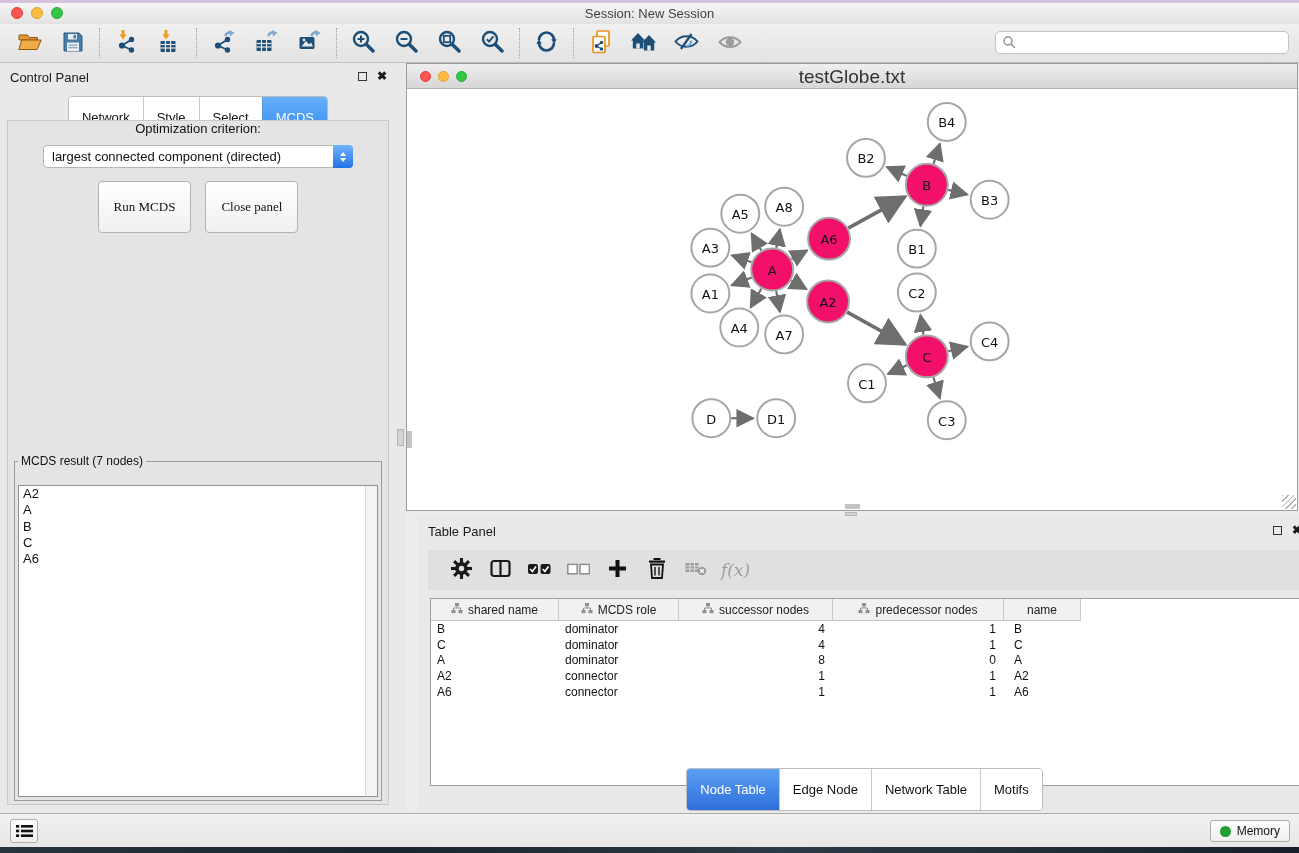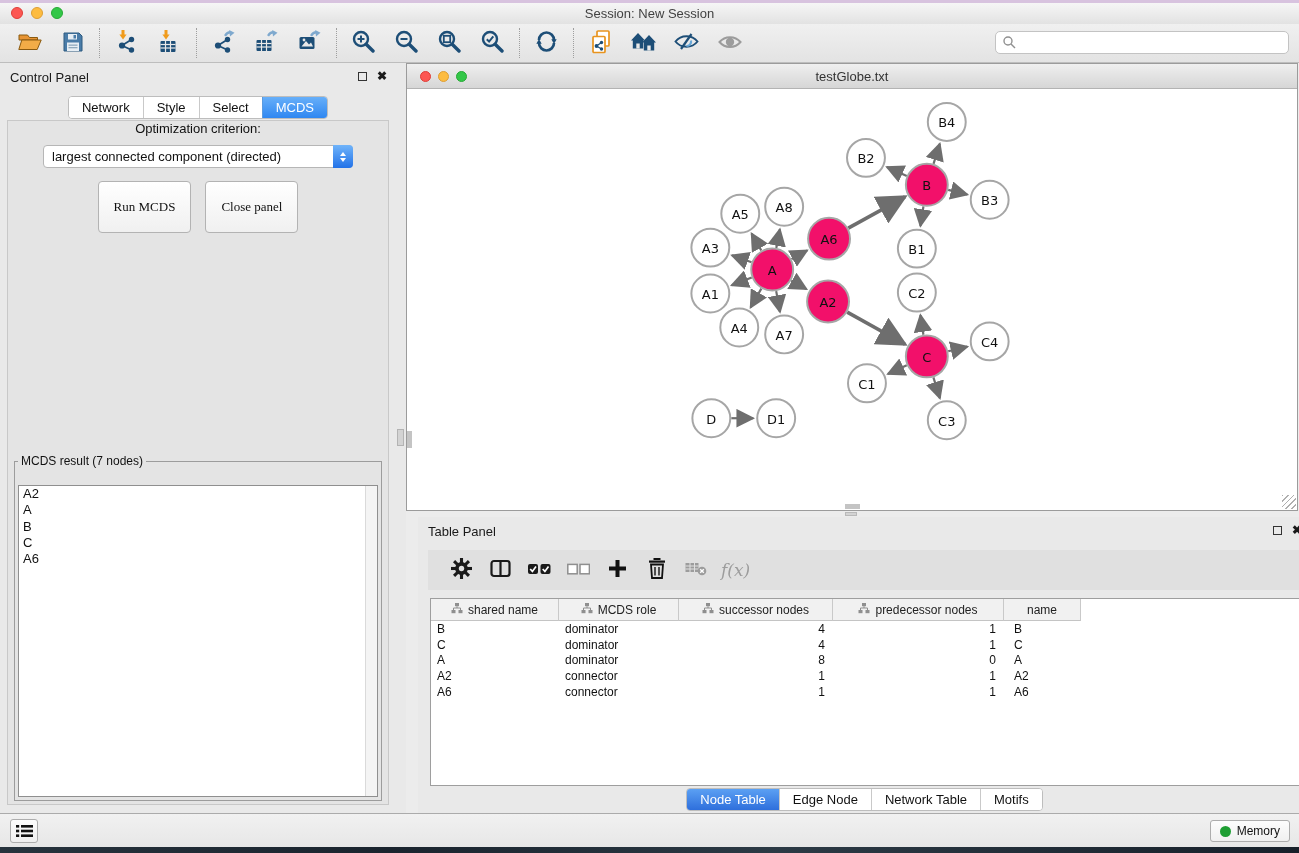--- a/index.html
+++ b/index.html
@@ -34,21 +34,21 @@
   
   .control-panel { position:absolute; left:0; top:63px; width:396px; height:750px; background:#E9E9E9; }
   .panel-header { position:relative; height:28px; }
   .panel-title { position:absolute; left:10px; top:7px; font-size:13px; color:#1A1A1A; }
   .panel-icons { position:absolute; right:9px; top:8px; display:flex; gap:10px; align-items:center; }
   .float-ic { width:9px; height:9px; border:1.5px solid #333; background:transparent; }
   .close-ic { font-size:12px; font-weight:bold; color:#1A1A1A; line-height:10px; }
 
   .cp-tabs { position:absolute; top:33px; left:0; right:0; display:flex; justify-content:center; }
   .seg { display:inline-flex; border:1px solid #BDBDBD; border-radius:4px; overflow:hidden; background:#fff; }
-  .seg-tab { padding:3px 13px; font-size:13px; color:#111; border-left:1px solid #C9C9C9; background:#fff; white-space:nowrap; }
+  .seg-tab { padding:13px 13px; font-size:13px; color:#111; border-left:1px solid #C9C9C9; background:#fff; white-space:nowrap; }
   .seg-tab:first-child { border-left:none; }
   .seg-tab.active { background:linear-gradient(#67AFF9,#2F87F1); color:#fff; border-left-color:#5A9BE0; }
 
   .cp-body { position:absolute; left:7px; right:7px; top:57px; bottom:8px; background:#E4E4E4; border:1px solid #C8C8C8; }
   .opt-label { text-align:center; font-size:13px; color:#111; }
   .dropdown { margin:9px auto 10px; width:310px; height:23px; background:#fff; border:1px solid #B6B6B6; border-radius:4px; display:flex; align-items:center; }
   .dd-text { flex:1; font-size:13px; padding-left:8px; white-space:nowrap; overflow:hidden; color:#111; }
   .dd-stepper { width:20px; height:23px; margin-right:-1px; border-radius:0 4px 4px 0;
     background:linear-gradient(#70B4FA,#2272E8); display:flex; flex-direction:column; align-items:center; justify-content:center; gap:2px; }
   .tri-up { width:0; height:0; border-left:3.5px solid transparent; border-right:3.5px solid transparent; border-bottom:4.5px solid #fff; }
@@ -68,21 +68,21 @@
   .v-divider { position:absolute; left:396px; top:63px; width:10px; height:750px; background:#E9E9E9; }
   .v-handle { position:absolute; top:366px; left:1px; width:7px; height:17px; background:#D3D3D3; border:1px solid #B3B3B3; }
   .h-handle { position:absolute; left:845px; top:512px; width:12px; height:4px; background:#D3D3D3; border:1px solid #B9B9B9; }
 
   
   .net-window { position:absolute; left:406px; top:63px; width:892px; height:448px;
     background:#fff; border:1px solid #9B9B9B; }
   .net-titlebar { position:relative; height:25px; background:linear-gradient(#EFEFEF,#D6D6D6); border-bottom:1px solid #B3B3B3; }
   .net-lights { position:absolute; left:13px; top:7px; display:flex; gap:7px; }
   .net-lights .light { width:11px; height:11px; }
-  .net-title { text-align:center; line-height:25px; font-size:13px; color:#333; }
+  .net-title { text-align:center; line-height:25px; font-size:19px; color:#333; }
   .net-canvas { position:absolute; left:0; top:26px; right:0; bottom:0; background:#fff; }
   #graph-svg { position:absolute; left:0; top:0; width:100%; height:100%; }
   .node-label { font-family:"DejaVu Sans", sans-serif; font-size:13px; fill:#111; }
   .mini-v { position:absolute; left:0; top:341px; width:5px; height:17px; background:#C4C4C4; }
   .mini-h { position:absolute; left:438px; bottom:1px; width:15px; height:5px; background:#C4C4C4; }
   .grip { position:absolute; right:1px; bottom:1px; width:14px; height:14px;
     background:repeating-linear-gradient(135deg,#AFAFAF 0 1px,transparent 1px 4px); }
 
   
   .table-panel { position:absolute; left:418px; top:517px; width:893px; height:296px; background:#E9E9E9; }

